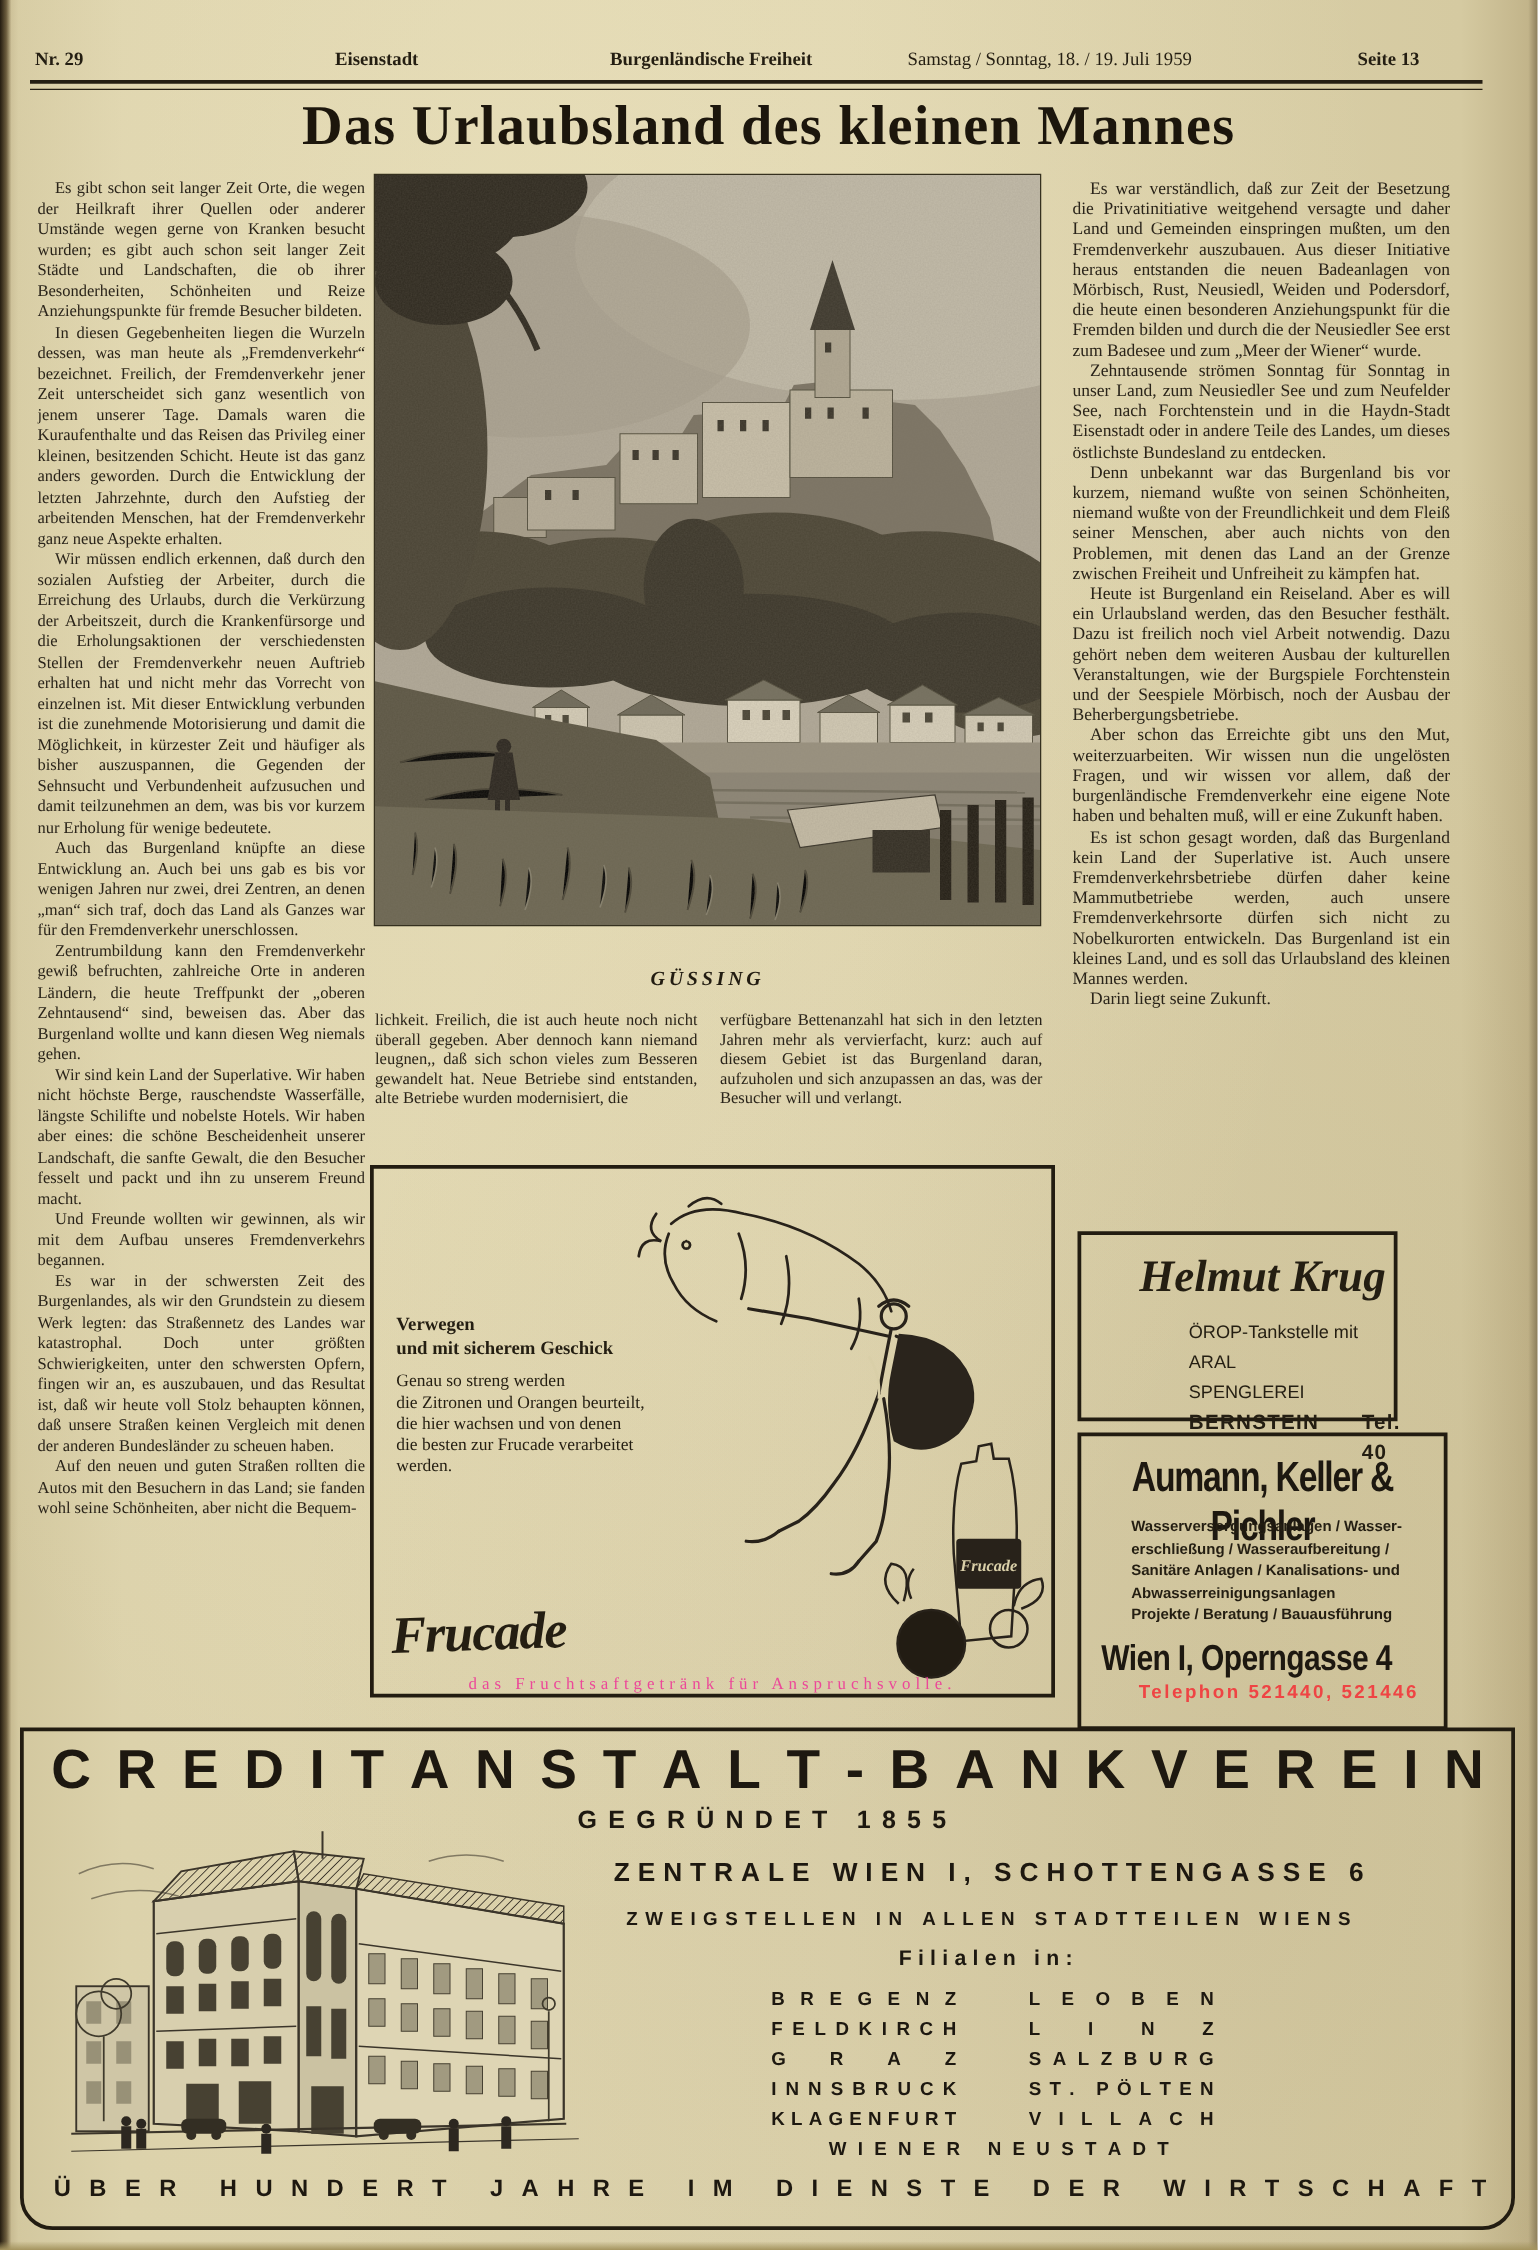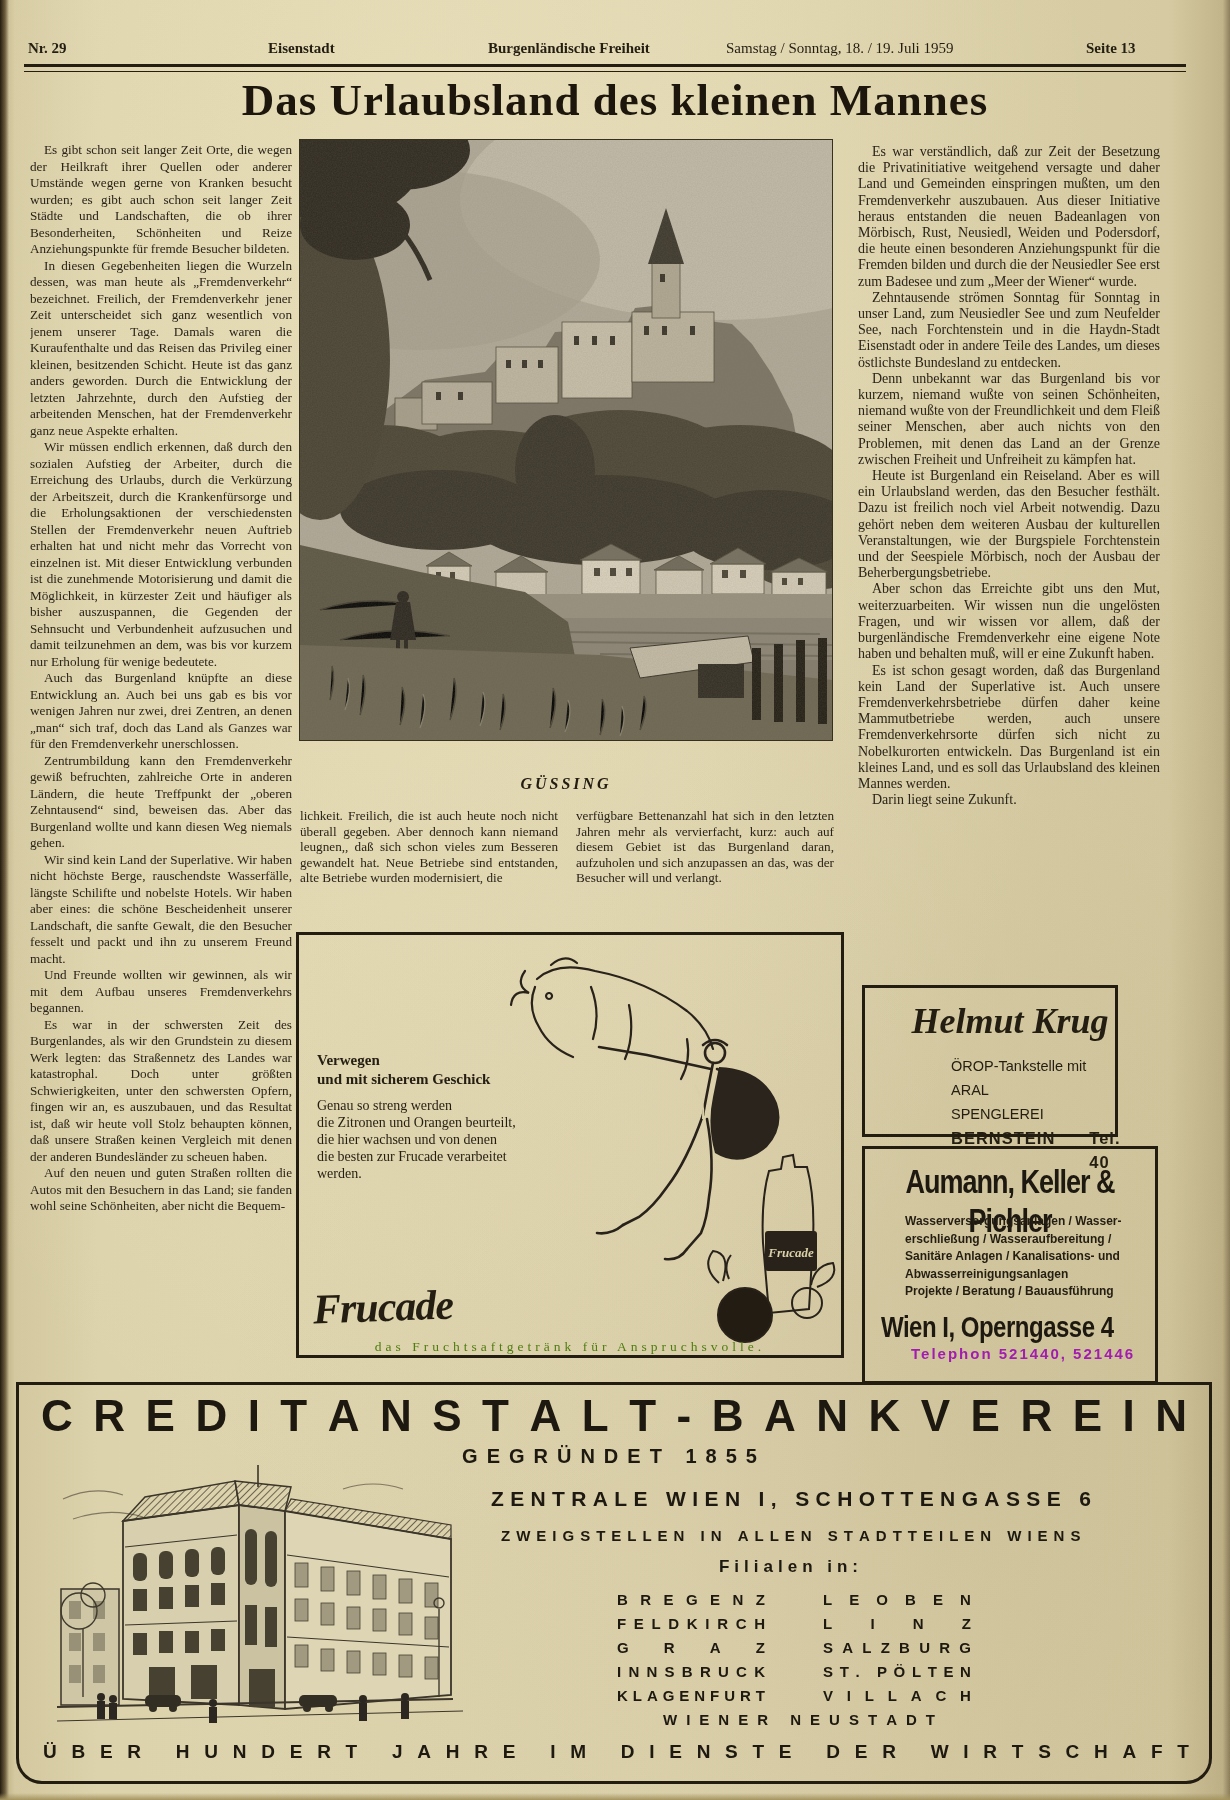--- a/index.html
+++ b/index.html
@@ -36,34 +36,34 @@
   .photo svg{display:block;}
   
   .adbox{position:absolute;border:3px solid #221c11;box-sizing:border-box;}
   .frucade{left:296px;top:932px;width:548px;height:426px;}
   .fru-text{position:absolute;left:18px;top:116px;width:330px;font-size:14px;line-height:17px;color:#241e12;}
   .fru-h{font-weight:bold;font-size:15px;line-height:19px;}
   .pre{white-space:pre-line;}
   .fru-logo{position:absolute;left:14px;top:348px;font-size:42px;font-weight:bold;font-style:italic;
     color:#241e12;transform:rotate(-2deg);letter-spacing:-1px;border-bottom:0;}
   .fru-tag{position:absolute;left:0;top:404px;width:542px;text-align:center;font-size:13.5px;
-    letter-spacing:4px;color:#4d7c0f;}
+    letter-spacing:4px;color:#ec4899;}
   .krug{left:862px;top:985px;width:256px;height:152px;}
   .krug-name{position:absolute;left:0;top:12px;width:290px;text-align:center;font-size:36px;
     font-weight:bold;font-style:italic;color:#241e12;letter-spacing:0;}
   .krug-lines{position:absolute;left:86px;top:66px;font-family:"Liberation Sans","DejaVu Sans",sans-serif;
     font-size:14.5px;line-height:24px;color:#241e12;}
   .krug-row{display:flex;gap:34px;font-weight:bold;font-size:16.5px;letter-spacing:1px;}
   .aumann{left:862px;top:1146px;width:296px;height:238px;font-family:Liberation Sans, sans-serif;}
   .aum-name{position:absolute;left:0;top:14px;width:290px;text-align:center;font-size:27px;font-weight:bold;
     color:#1d1810;transform:scaleY(1.25);transform-origin:top;letter-spacing:-1px;}
   .aum-serv{position:absolute;left:40px;top:64px;font-size:12px;line-height:17.5px;color:#241e12;font-weight:bold;}
   .aum-addr{position:absolute;left:16px;top:162px;font-size:24px;font-weight:bold;color:#1d1810;
     transform:scaleY(1.2);transform-origin:top;letter-spacing:-0.5px;}
-  .aum-phone{position:absolute;left:46px;top:196px;font-size:15px;font-weight:bold;letter-spacing:2px;color:#a21caf;}
+  .aum-phone{position:absolute;left:46px;top:196px;font-size:15px;font-weight:bold;letter-spacing:2px;color:#ef4444;}
   
   .ca{left:16px;top:1382px;width:1196px;height:402px;border-radius:0 0 26px 26px;
     font-family:"Liberation Sans","DejaVu Sans",sans-serif;color:#1d1810;}
   .spread{display:flex;justify-content:space-between;}
   .ca-name{position:absolute;left:22px;top:6px;width:1146px;font-size:44px;font-weight:bold;}
   .ca-founded{position:absolute;left:0;top:60px;width:1190px;text-align:center;font-size:20px;
     font-weight:bold;letter-spacing:9px;}
   .ca-zentrale{position:absolute;left:472px;top:102px;width:600px;font-size:21px;font-weight:bold;}
   .ca-zweig{position:absolute;left:482px;top:142px;width:580px;font-size:15px;font-weight:bold;}
   .ca-fil{position:absolute;left:640px;top:172px;width:264px;text-align:center;font-size:17px;

